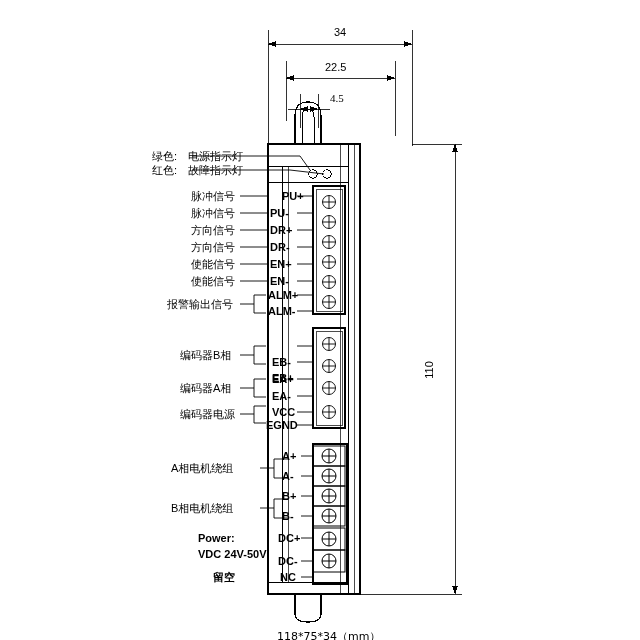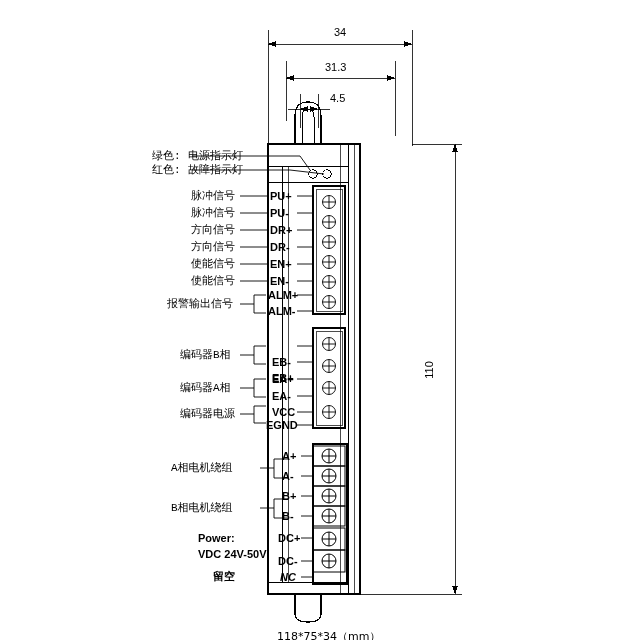--- a/index.html
+++ b/index.html
@@ -1,19 +1,19 @@
 <!DOCTYPE html>
 <html><head>
 <meta charset="utf-8">
 <style>
   html,body{margin:0;padding:0;background:#ffffff;}
   body{width:640px;height:640px;position:relative;font-family:"Liberation Sans",sans-serif;color:#000;}
   #stage{position:absolute;left:0;top:16px;width:548px;height:640px;overflow:hidden;}
   .lbl{position:absolute;white-space:nowrap;font-size:11px;line-height:11px;color:#000;}
-  .lbl.cn{font-family:Liberation Mono, monospace;font-size:11px;}
+  .lbl.cn{font-family:Liberation Sans, sans-serif;font-size:11px;}
   .lbl.bold{font-weight:bold;}
   .lbl.mid{transform:translateY(-50%);}
   .term{position:absolute;font-size:11px;line-height:11px;font-weight:bold;transform:translateY(-50%);}
   .dim-text{position:absolute;font-size:11px;font-family:"Liberation Sans",sans-serif;}
   .rot{transform-origin:50% 50%;}
   svg{position:absolute;left:0;top:0;}
   .caption{position:absolute;font-size:11px;font-family:"DejaVu Sans",sans-serif;}
 </style>
 </head>
 <body>
@@ -234,22 +234,22 @@
       <line x1="301" y1="460" x2="313" y2="460"></line>
       <line x1="301" y1="480" x2="313" y2="480"></line>
       <line x1="301" y1="500" x2="313" y2="500"></line>
       <line x1="301" y1="522" x2="313" y2="522"></line>
       <line x1="301" y1="545" x2="313" y2="545"></line>
       <line x1="301" y1="561" x2="313" y2="561"></line>
     </g>
   </svg>
 
   <div class="dim-text" style="left:334px;top:10px;">34</div>
-  <div class="dim-text" style="left:325px;top:45px;">31.3</div>
-  <div class="dim-text" style="left:330px;top:76px;">4.5</div>
+  <div class="dim-text" style="left:325px;top:45px;">22.5</div>
+  <div class="dim-text" style="left:330px;top:76px;font-family:Liberation Serif, serif;">4.5</div>
   <div class="dim-text rot" style="left:420px;top:348px;transform:rotate(-90deg);">110</div>
 
   <div class="lbl cn mid" style="left:152px;top:140px;">绿色:</div>
   <div class="lbl cn mid" style="left:188px;top:140px;">电源指示灯</div>
   <div class="lbl cn mid" style="left:152px;top:154px;">红色:</div>
   <div class="lbl cn mid" style="left:188px;top:154px;">故障指示灯</div>
 
   <div class="lbl cn mid" style="left:191px;top:180px;">脉冲信号</div>
   <div class="lbl cn mid" style="left:191px;top:197px;">脉冲信号</div>
   <div class="lbl cn mid" style="left:191px;top:214px;">方向信号</div>
@@ -262,21 +262,21 @@
   <div class="lbl cn mid" style="left:180px;top:372px;text-align:right;">编码器A相</div>
   <div class="lbl cn mid" style="left:180px;top:398px;">编码器电源</div>
 
   <div class="lbl cn mid" style="left:171px;top:452px;">A相电机绕组</div>
   <div class="lbl cn mid" style="left:171px;top:492px;">B相电机绕组</div>
 
   <div class="lbl bold mid" style="left:198px;top:522px;">Power:</div>
   <div class="lbl bold mid" style="left:198px;top:538px;">VDC  24V-50V</div>
   <div class="lbl cn bold mid" style="left:213px;top:561px;">留空</div>
 
-  <div class="term" style="left:270px;top:180px;">PU+</div>
+  <div class="term" style="left:270px;top:180px;padding-left:12px;">PU+</div>
   <div class="term" style="left:270px;top:197px;">PU-</div>
   <div class="term" style="left:270px;top:214px;">DR+</div>
   <div class="term" style="left:270px;top:231px;">DR-</div>
   <div class="term" style="left:270px;top:248px;">EN+</div>
   <div class="term" style="left:270px;top:265px;">EN-</div>
   <div class="term" style="left:268px;top:279px;">ALM+</div>
   <div class="term" style="left:268px;top:295px;text-align:center;">ALM-</div>
 
   <div class="term" style="left:272px;top:330px;margin-top:32px;">EB+</div>
   <div class="term" style="left:272px;top:346px;">EB-</div>
@@ -284,17 +284,17 @@
   <div class="term" style="left:272px;top:380px;">EA-</div>
   <div class="term" style="left:272px;top:396px;">VCC</div>
   <div class="term" style="left:266px;top:409px;">EGND</div>
 
   <div class="term" style="left:282px;top:440px;">A+</div>
   <div class="term" style="left:282px;top:460px;">A-</div>
   <div class="term" style="left:282px;top:480px;">B+</div>
   <div class="term" style="left:282px;top:500px;">B-</div>
   <div class="term" style="left:278px;top:522px;">DC+</div>
   <div class="term" style="left:278px;top:545px;">DC-</div>
-  <div class="term" style="left:280px;top:561px;font-style:italic;">NC</div>
+  <div class="term" style="left:280px;top:561px;">NC</div>
 
   <div class="caption" style="left:277px;top:613px;">118*75*34（mm）</div>
 
 </div>
 
 </body></html>

